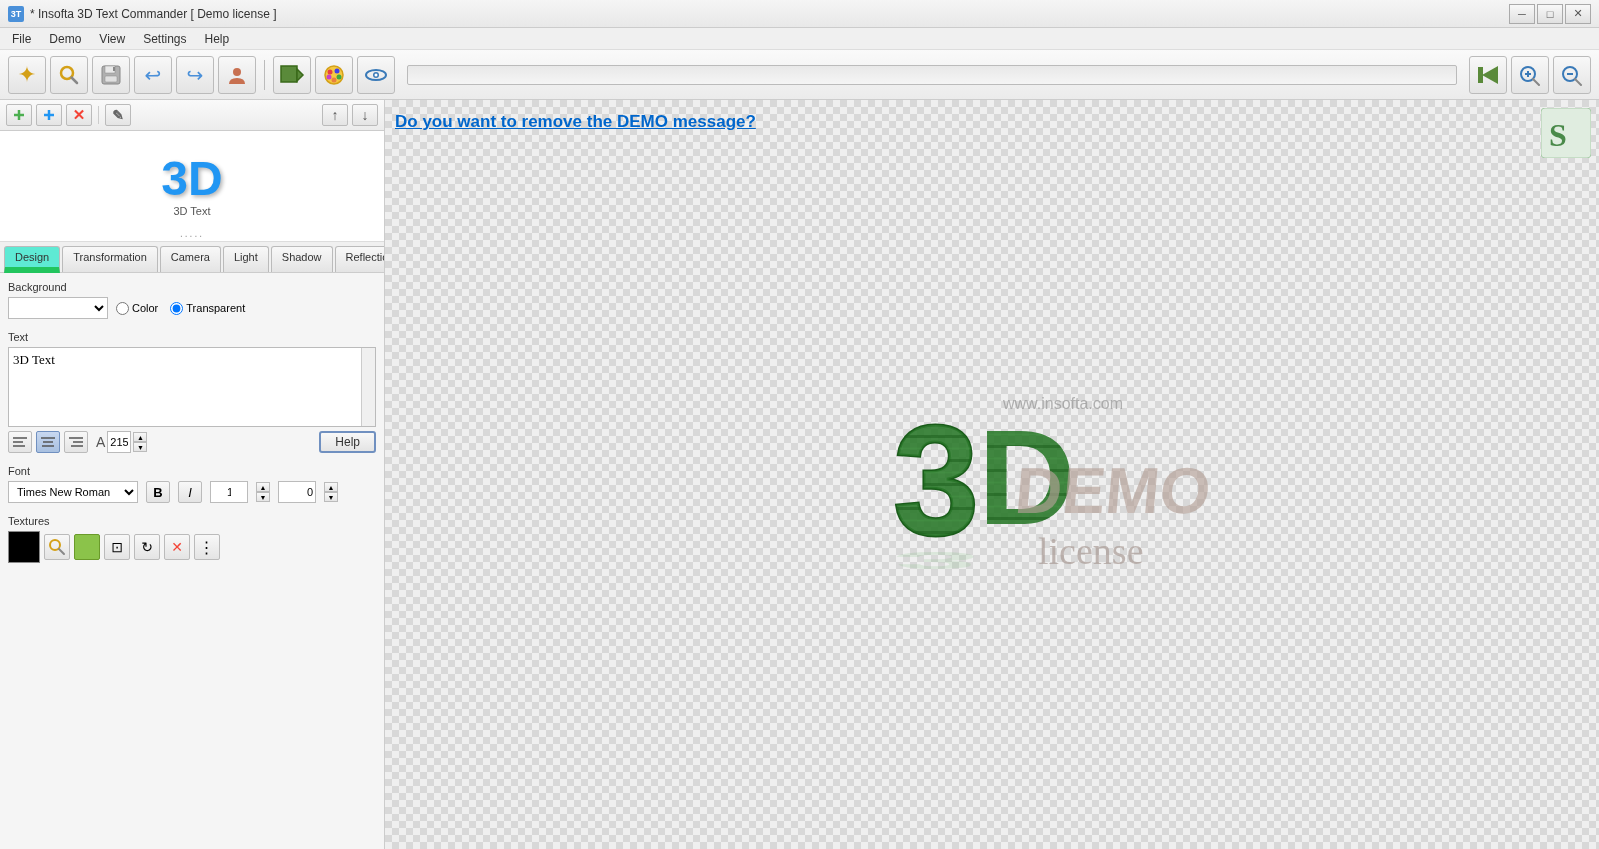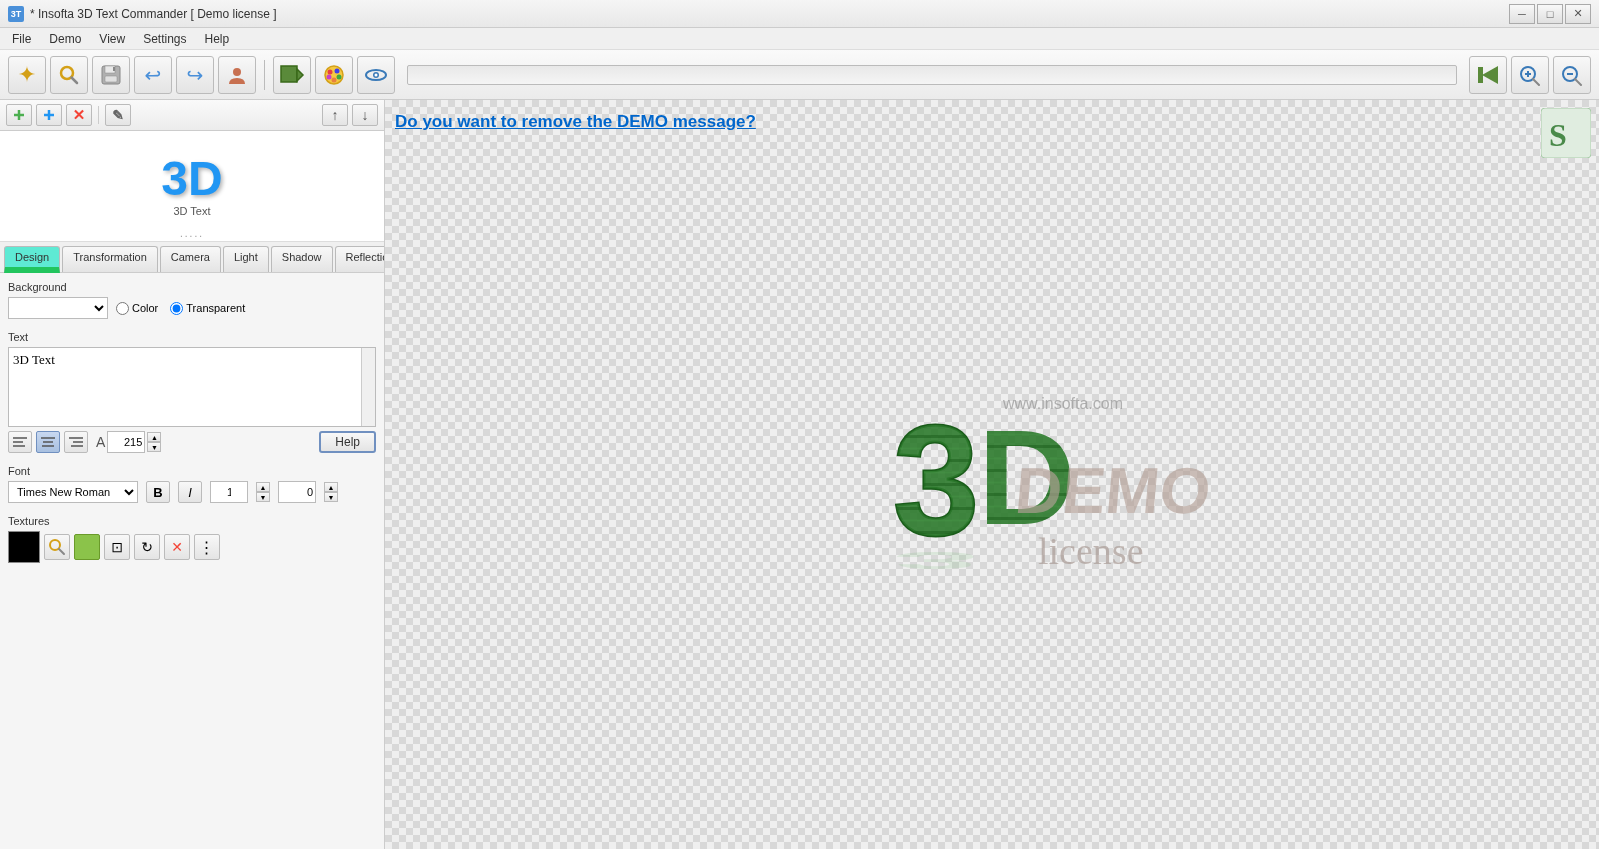--- a/index.html
+++ b/index.html
@@ -205,21 +205,21 @@
       border: 1px solid #bbb;
       border-radius: 2px;
       cursor: pointer;
       display: flex; align-items: center; justify-content: center;
       font-size: 12px;
     }
     .txt-align-btn.active { background: linear-gradient(to bottom, #c8d8f0, #a8c0e0); border-color: #7090c0; }
     .txt-size-wrap { display: flex; align-items: center; gap: 2px; margin-left: 4px; }
     .txt-size-icon { font-size: 14px; color: #555; }
     .txt-size-input {
-      width: 38px; height: 22px;
+      width: 24px; height: 22px;
       border: 1px solid #bbb;
       background: white;
       font-size: 11px;
       padding: 0 2px;
       text-align: right;
     }
     .spin-btns { display: flex; flex-direction: column; }
     .spin-btn {
       width: 14px; height: 10px;
       background: linear-gradient(to bottom, #f8f8f8, #e4e4e4);

